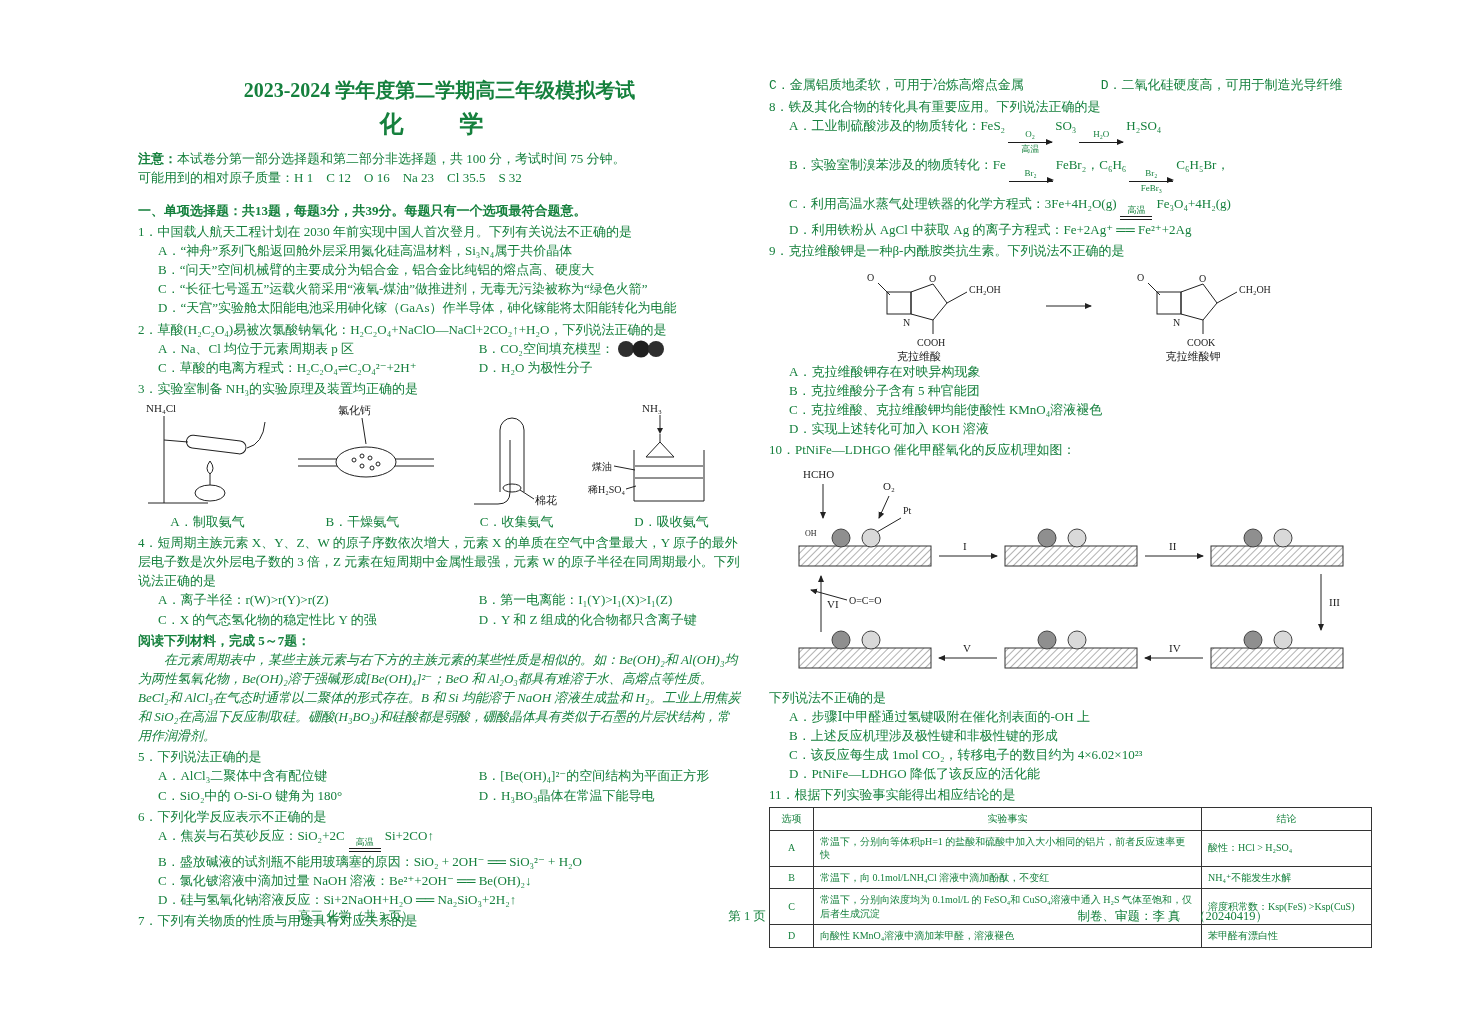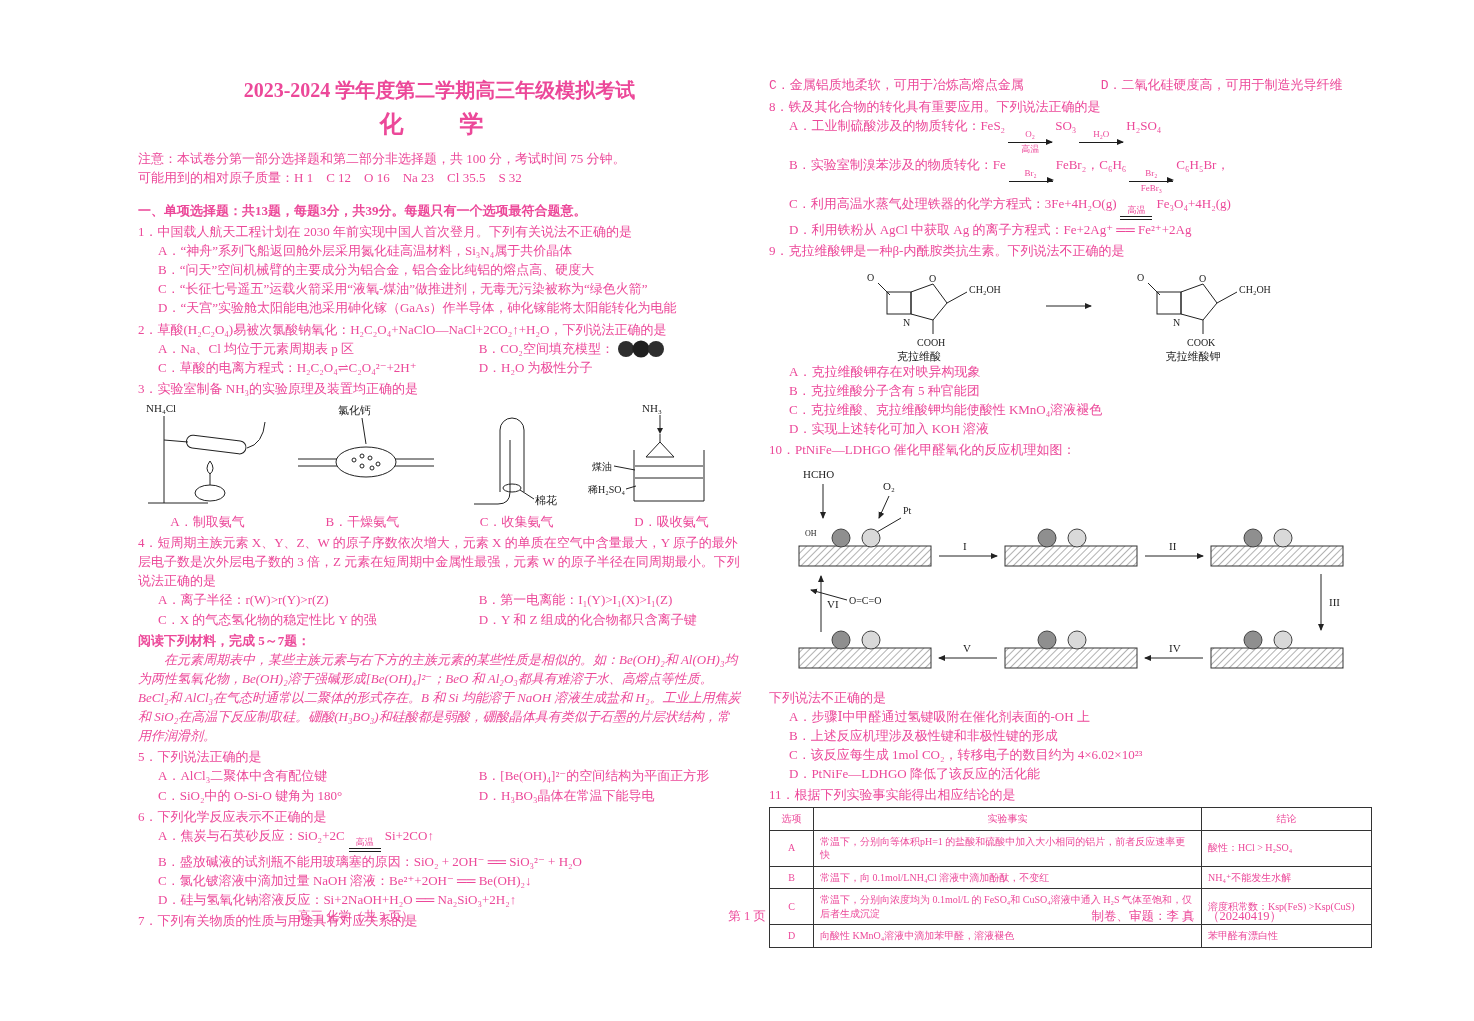--- a/index.html
+++ b/index.html
@@ -1,27 +1,27 @@
 <!DOCTYPE html>
 <html><head>
 <meta charset="utf-8">
 <style>
   * { box-sizing: border-box; }
   html,body { margin:0; padding:0; background:#ffffff; }
   .page {
     position:relative; width:1474px; height:1021px; background:#fff;
-    font-family:"Liberation Serif","DejaVu Serif",serif; color:#ec4899;
+    font-family:"Liberation Serif","DejaVu Serif",serif; color:#15803d;
     overflow:hidden; margin:0 auto;
   }
   .cols { position:absolute; left:138px; top:76px; right:102px; display:flex; gap:28px; }
   .col { flex:1; font-size:13px; line-height:1.47; }
   h1.t1 { margin:0; text-align:center; font-size:20px; font-weight:bold; }
   h2.t2 { margin:2px 0 6px 0; text-align:center; font-size:24px; font-weight:bold; letter-spacing:16px; }
   p { margin:0; }
-  .notice b { font-weight:normal;text-align:right; }
+  .notice b { font-weight:bold;text-align:right; }
   .sec { font-weight:bold; margin-top:14px; }
   .stem { margin-top:1px; }
   .opt { padding-left:20px; }
   .opts2 { display:grid; grid-template-columns:55% 45%; padding-left:20px; }
   .opts2 > div { padding-right:4px; }
   .fig-row { display:flex; gap:2px; margin:2px 0 0 6px; }
   .fig-row svg { display:block; }
   .cap-row { display:flex; justify-content:space-around; padding:0 4px;gap:24px; }
   .mat-head { font-weight:bold; }
   .mat-text { font-style:italic; text-indent:2em; }
@@ -39,21 +39,21 @@
     border-left:7px solid #1c1c1c; border-top:3.5px solid transparent; border-bottom:3.5px solid transparent; }
   .q { margin-top:2px; }
   table.tbl { width:100%; border-collapse:collapse; font-size:10px; line-height:1.35; margin-top:3px; }
   .tbl th, .tbl td { border:1px solid #333; padding:4px 6px; vertical-align:middle; font-weight:normal; }
   .tbl th { text-align:center; }
   .tbl td.c { text-align:center; width:44px; }
   .tbl td.concl { width:170px; }
   .footer { position:absolute; left:138px; right:102px; top:908px; font-size:12.5px; }
   .footer .fl { position:absolute; left:160px; }
   .footer .fc { position:absolute; left:0; right:16px; text-align:center; }
-  .footer .fr { position:absolute; right:90px;margin-left:24px; }
+  .footer .fr { position:absolute; right:104px;margin-left:24px; }
   .co2svg { vertical-align:-5px; margin-left:2px; }
 </style>
 </head>
 <body>
 
 <div class="page">
   <div class="cols">
 
     <div class="col">
       <h1 class="t1">2023-2024 学年度第二学期高三年级模拟考试</h1>

